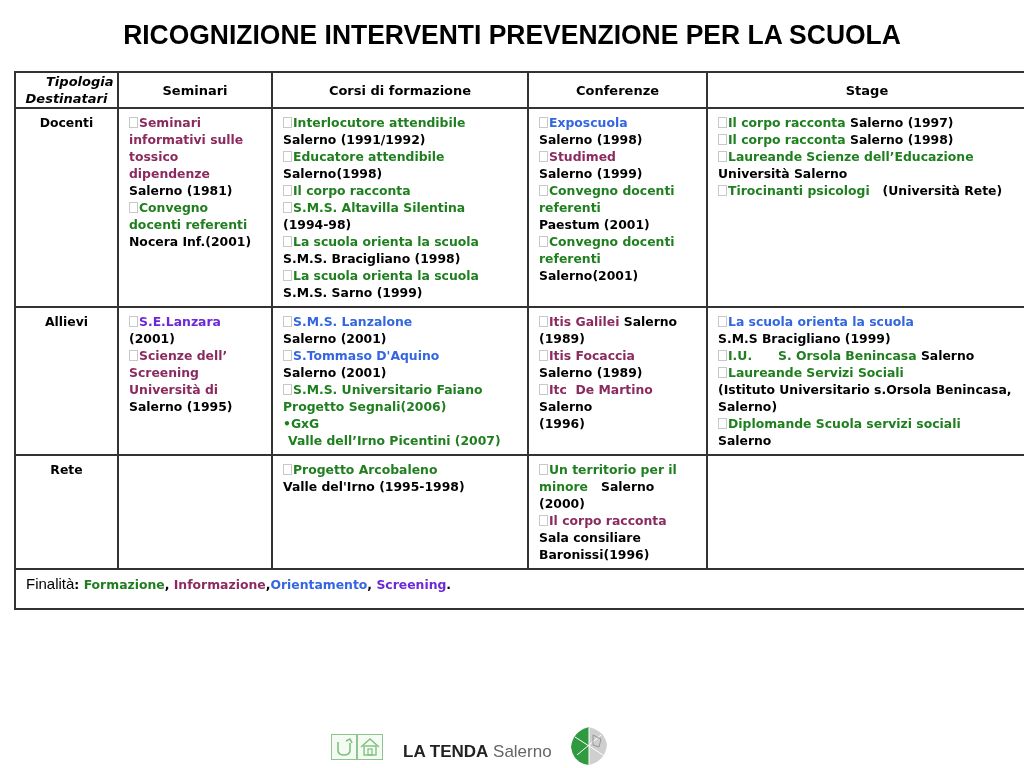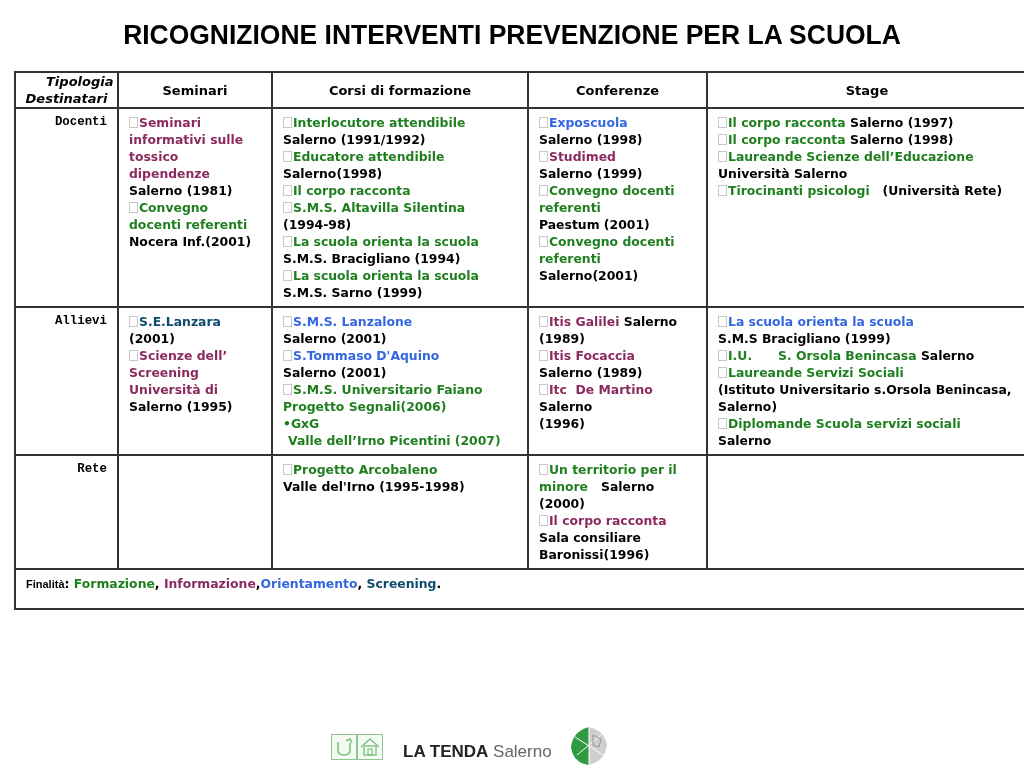--- a/index.html
+++ b/index.html
@@ -3,30 +3,30 @@
 <meta charset="utf-8">
 <style>
   html, body { margin:0; padding:0; background:#ffffff; }
   body { width:1024px; height:768px; position:relative; overflow:hidden; font-family:"DejaVu Sans", "Liberation Sans", sans-serif; color:#000; }
   .title { position:absolute; left:0; top:20px; width:1024px; text-align:center; font-family:"Liberation Sans", sans-serif; font-weight:bold; font-size:27px; letter-spacing:0px; color:#000; transform:scaleX(0.98); }
   table.grid { position:absolute; left:14px; top:71px; width:1012px; border-collapse:collapse; table-layout:fixed; }
   table.grid td, table.grid th { border:2px solid #333; vertical-align:top; padding:5px 10px; font-size:12.4px; line-height:17px; font-weight:bold; }
   table.grid th { vertical-align:middle; text-align:center; font-size:13px; height:34px; padding:0 6px; }
   th.corner { text-align:left; font-weight:normal; font-style:italic; font-size:12px; line-height:13px; padding:2px 4px; }
   th.corner .l1 { display:block; padding-left:24px; }
-  td.rowhead { text-align:right; vertical-align:middle; font-size:13px; padding:0;font-family:Liberation Mono, monospace; }
+  td.rowhead { text-align:center; vertical-align:middle; font-size:13px; padding:0; }
   .bul { display:inline-block; width:7px; height:9px; border:1px solid #c8c8c8; margin-right:1px; vertical-align:-1px; }
   .g { color:#1f7f1f; }
   .p { color:#8b2a5e; }
   .b { color:#3366e0; }
-  .m { color:#0c4a6e; }
+  .m { color:#6d28d9; }
   .k { color:#000; }
   .line { display:block; }
   td.final { vertical-align:middle; padding:4px 8px; font-size:15px; height:28px; }
-  .final-label { font-family:"Liberation Sans", sans-serif; font-weight:bold; font-size:11px; }
+  .final-label { font-family:"Liberation Sans", sans-serif; font-weight:normal; font-size:15px; }
   .footer { position:absolute; left:331px; top:731px; height:36px; width:300px;padding-left:46px; }
   .navbtn { position:absolute; top:3px; width:24px; height:24px; border:1px solid #8fc48f; background:#f3fbf3; }
   .brand { position:absolute; left:72px; top:11px; font-family:"Liberation Sans", sans-serif; font-size:17px; white-space:nowrap; }
   .brand b { color:#222; }
   .brand span.s { color:#666; }
   .logo { position:absolute; left:236px; top:-6px; width:44px; height:42px; }
 </style>
 </head>
 <body>
 
@@ -62,21 +62,21 @@
     </td>
     <td>
       <span class="line g"><span class="bul"></span><span>Interlocutore attendibile</span></span>
       <span class="line k">Salerno (1991/1992)</span>
       <span class="line g"><span class="bul"></span><span>Educatore attendibile</span></span>
       <span class="line k">Salerno(1998)</span>
       <span class="line g"><span class="bul"></span><span>Il corpo racconta</span></span>
       <span class="line g"><span class="bul"></span><span>S.M.S. Altavilla Silentina</span></span>
       <span class="line k">(1994-98)</span>
       <span class="line g"><span class="bul"></span><span>La scuola orienta la scuola</span></span>
-      <span class="line k">S.M.S. Bracigliano (1994)</span>
+      <span class="line k">S.M.S. Bracigliano (1998)</span>
       <span class="line g"><span class="bul"></span><span>La scuola orienta la scuola</span></span>
       <span class="line k">S.M.S. Sarno (1999)</span>
     </td>
     <td>
       <span class="line b"><span class="bul"></span><span>Exposcuola</span></span>
       <span class="line k">Salerno (1998)</span>
       <span class="line p"><span class="bul"></span><span>Studimed</span></span>
       <span class="line k">Salerno (1999)</span>
       <span class="line g"><span class="bul"></span><span>Convegno docenti referenti</span></span>
       <span class="line k">Paestum (2001)</span>

